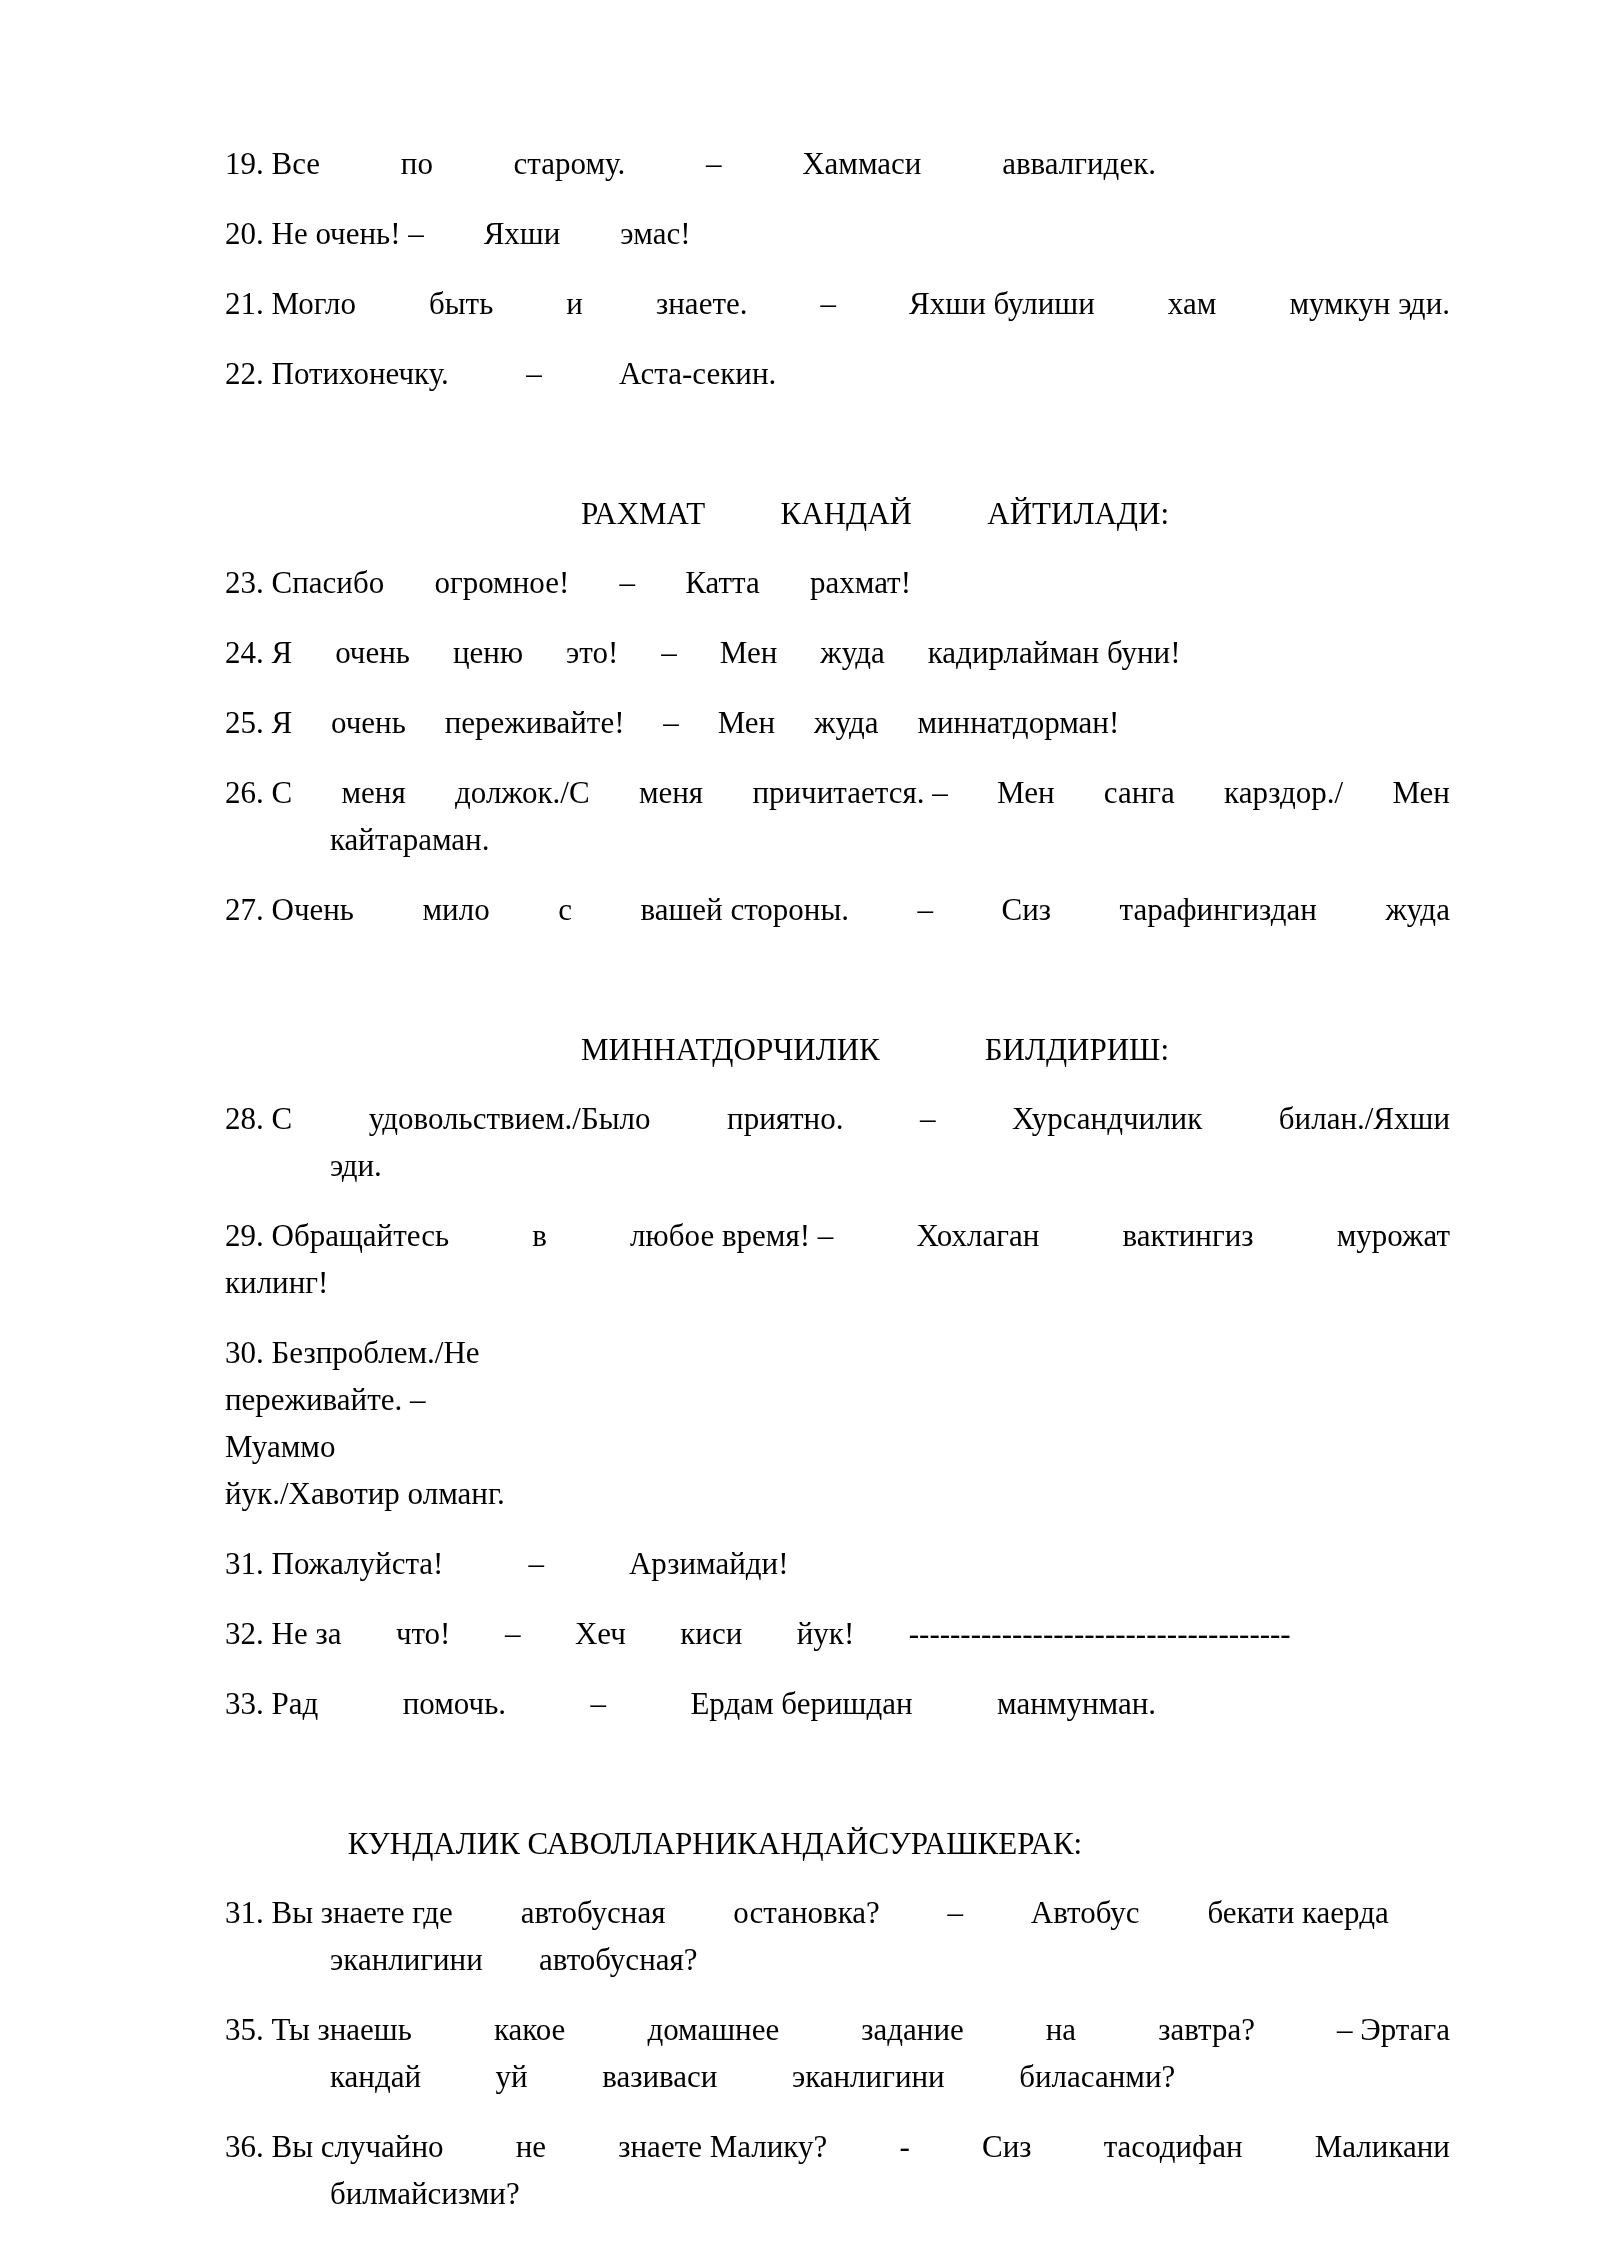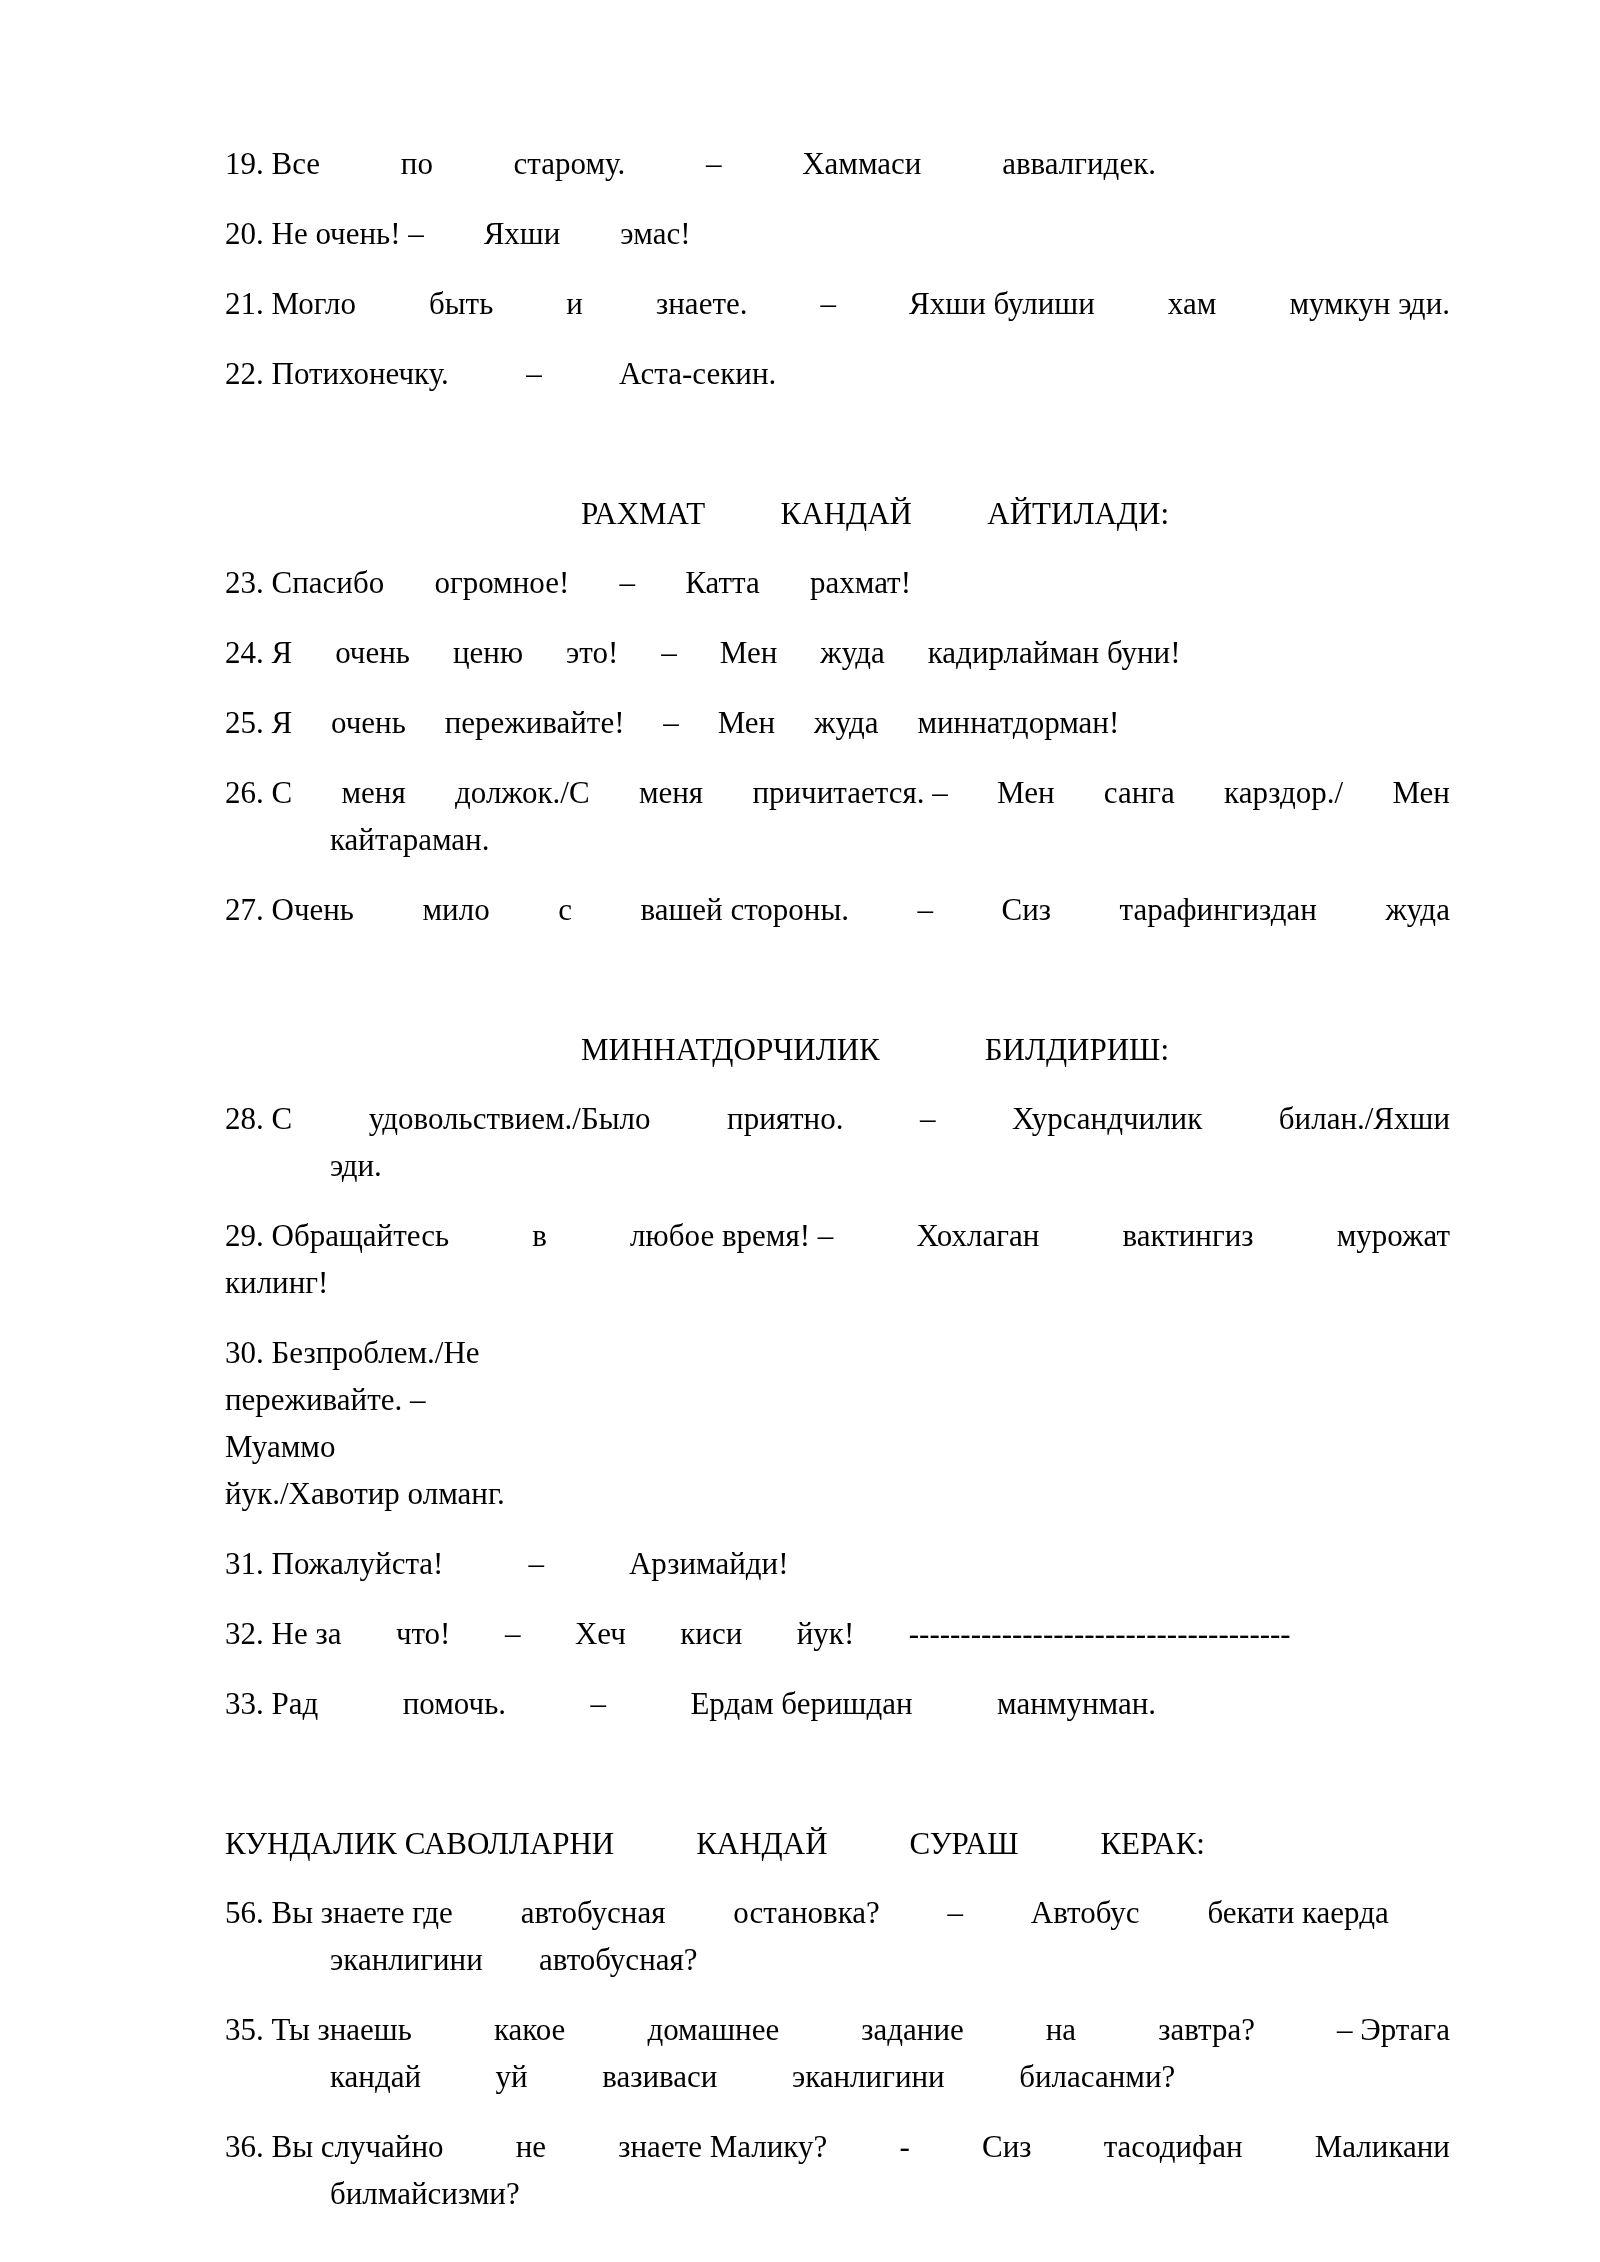--- a/index.html
+++ b/index.html
@@ -27,21 +27,21 @@
   .line.single { display: block; }
   .chunk { white-space: pre; }
   .heading {
     display: flex;
     justify-content: space-between;
     line-height: 47px;
     margin-top: 93px;
     margin-bottom: 22px;
   }
   .heading.centered { margin-left: 356px; }
-  .heading.left { margin-left: 0; }
+  .heading.left { margin-left: 0; justify-content: center; }
 </style>
 </head>
 <body>
 
 <main id="doc">
     <div class="item">
       <div class="line" style="width: 76%;">
         <span class="chunk">19. Все</span>
         <span class="chunk">по</span>
         <span class="chunk">старому.</span>
@@ -201,21 +201,21 @@
       </div>
     </div>
     <div class="heading left" style="width: 80%;">
       <span class="chunk">КУНДАЛИК САВОЛЛАРНИ</span>
       <span class="chunk">КАНДАЙ</span>
       <span class="chunk">СУРАШ</span>
       <span class="chunk">КЕРАК:</span>
     </div>
     <div class="item">
       <div class="line" style="width: 95%;">
-        <span class="chunk">56. Вы знаете где</span>
+        <span class="chunk">31. Вы знаете где</span>
         <span class="chunk">автобусная</span>
         <span class="chunk">остановка?</span>
         <span class="chunk">–</span>
         <span class="chunk">Автобус</span>
         <span class="chunk">бекати каерда</span>
       </div>
       <div class="line" style="width: 30%; margin-left: 105px;">
         <span class="chunk">эканлигини</span>
         <span class="chunk">автобусная?</span>
       </div>

